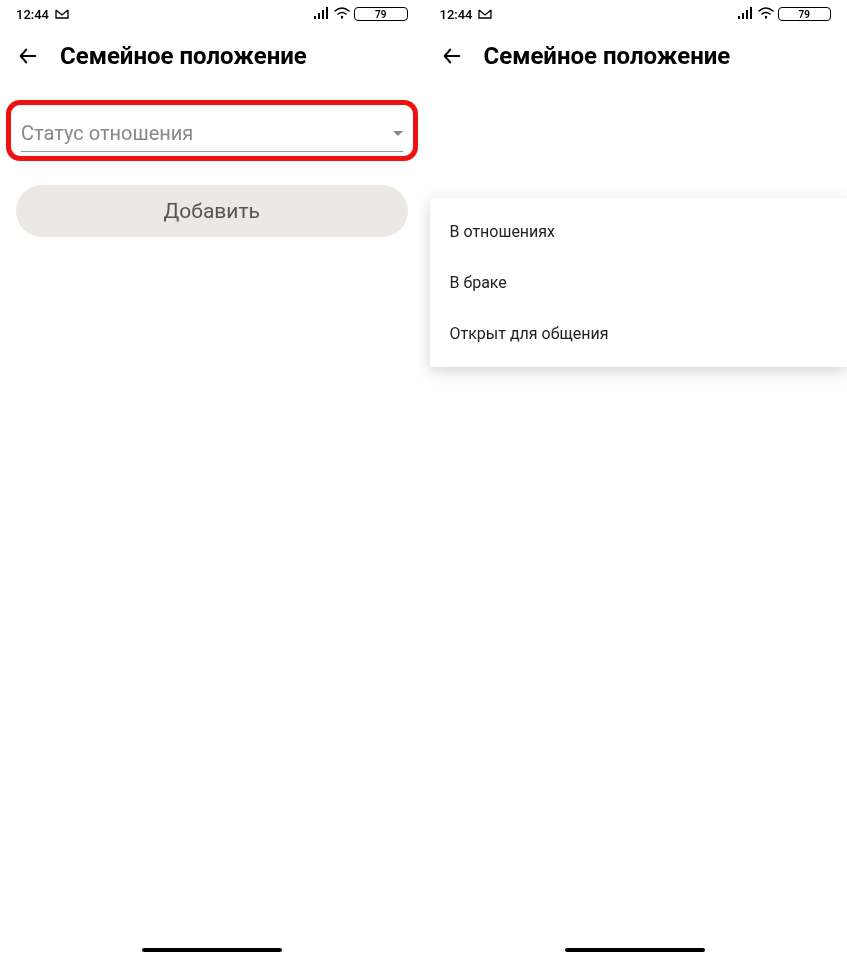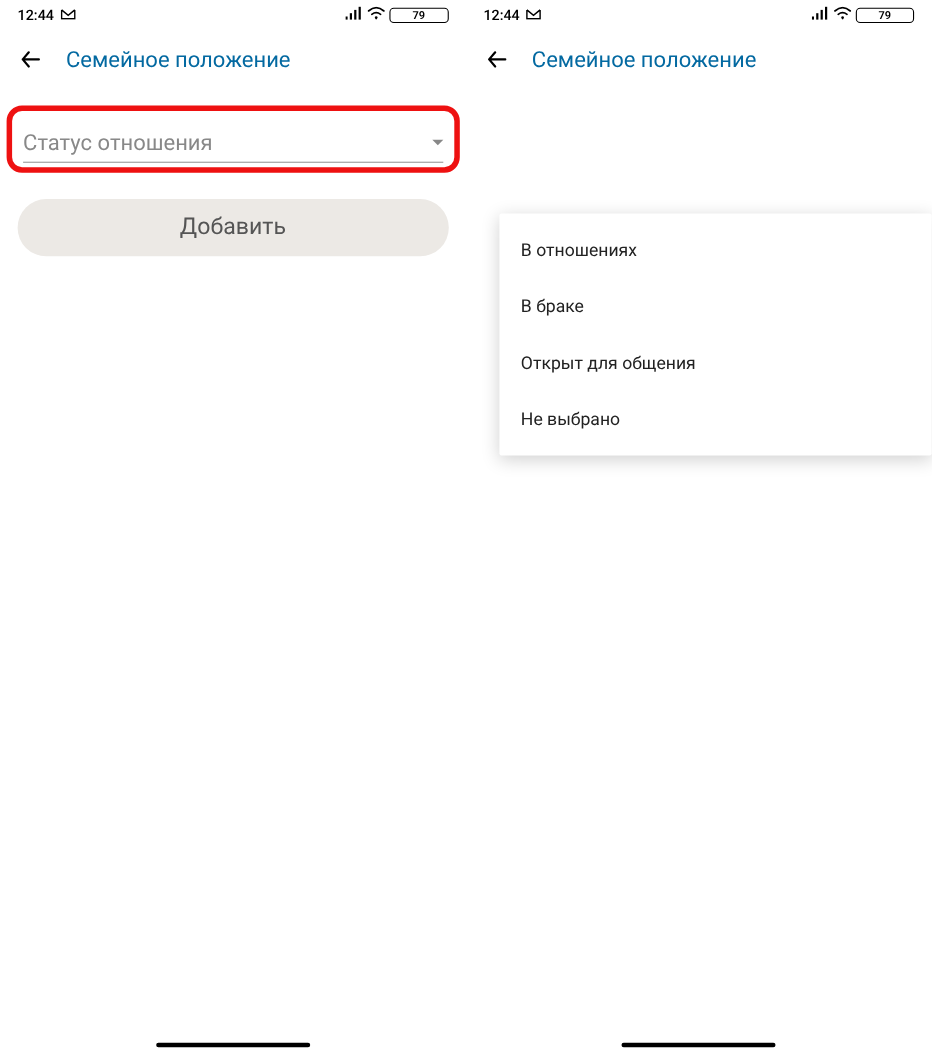--- a/index.html
+++ b/index.html
@@ -6,28 +6,28 @@
 body{background:#fff;width:847px;height:960px;display:flex}
 .screen{width:423.5px;height:960px;background:#fff;position:relative;display:flex;flex-direction:column}
 .status-bar{height:28px;display:flex;align-items:center;justify-content:space-between;padding:0 16px;font-size:13px;font-weight:500;color:#000}
 .status-left{display:flex;gap:6px}
 .status-right{display:flex;align-items:center;gap:4px}
 .gmail-icon{width:14px;height:10px;display:inline-block}
 .signal-icon,.wifi-icon{display:inline-block}
 .battery{display:inline-flex;align-items:center;border:1.5px solid #000;border-radius:4px;padding:0 20px;font-size:10px;height:14px;font-weight:600}
 .header{display:flex;align-items:center;padding:14px 16px;gap:20px}
 .back-arrow{width:24px;height:24px;display:flex;align-items:center;justify-content:center;cursor:pointer}
-.header-title{font-size:20px;font-weight:400;color:#0369a1}
+.header-title{font-size:24px;font-weight:700;color:#000000}
 .content{padding:16px;flex:1}
 .dropdown-field{position:relative;border-bottom:1px solid #999;padding:8px 0 6px;display:flex;align-items:center;justify-content:space-between;cursor:pointer}
 .dropdown-placeholder{color:#888;font-size:20px}
 .dropdown-caret{width:0;height:0;border-left:5px solid transparent;border-right:5px solid transparent;border-top:5px solid #888}
 .highlight-red{border:5px solid #e11;border-radius:14px;padding:8px 10px 4px;margin:0 -10px}
 .add-button{margin-top:24px;width:100%;background:#ece9e5;color:#555;border:none;border-radius:28px;padding:14px 0;font-size:21px;font-weight:400;cursor:pointer}
-.dropdown-menu{position:absolute;top:114px;left:30px;right:0;background:#fff;box-shadow:0 4px 16px rgba(0,0,0,0.18);border-radius:2px;z-index:10;padding:8px 0}
+.dropdown-menu{position:absolute;top:114px;left:6px;right:0;background:#fff;box-shadow:0 4px 16px rgba(0,0,0,0.18);border-radius:2px;z-index:10;padding:8px 0}
 .dropdown-item{padding:16px 20px;font-size:16px;color:#222;cursor:pointer}
 .screen2 .content{position:relative}
 .home-indicator{position:absolute;bottom:8px;left:50%;transform:translateX(-50%);width:140px;height:4px;background:#000;border-radius:2px}
 .caret-right{position:absolute;top:140px;right:8px;width:0;height:0;border-left:5px solid transparent;border-right:5px solid transparent;border-top:5px solid #888}
 .hidden-button{position:absolute;top:176px;right:8px;width:18px;height:40px;background:#ece9e5;border-top-right-radius:20px;border-bottom-right-radius:20px}
 </style>
 </head>
 <body>
 
 <div class="screen">
@@ -119,18 +119,17 @@
     <div class="header-title">Семейное положение</div>
   </div>
 
   <div class="content">
     <span class="caret-right"></span>
     <span class="hidden-button"></span>
     <div class="dropdown-menu">
       <div class="dropdown-item">В отношениях</div>
       <div class="dropdown-item">В браке</div>
       <div class="dropdown-item">Открыт для общения</div>
-      <div class="dropdown-item">Не выбрано</div>
     </div>
   </div>
 
   <div class="home-indicator"></div>
 </div>
 
 </body></html>

